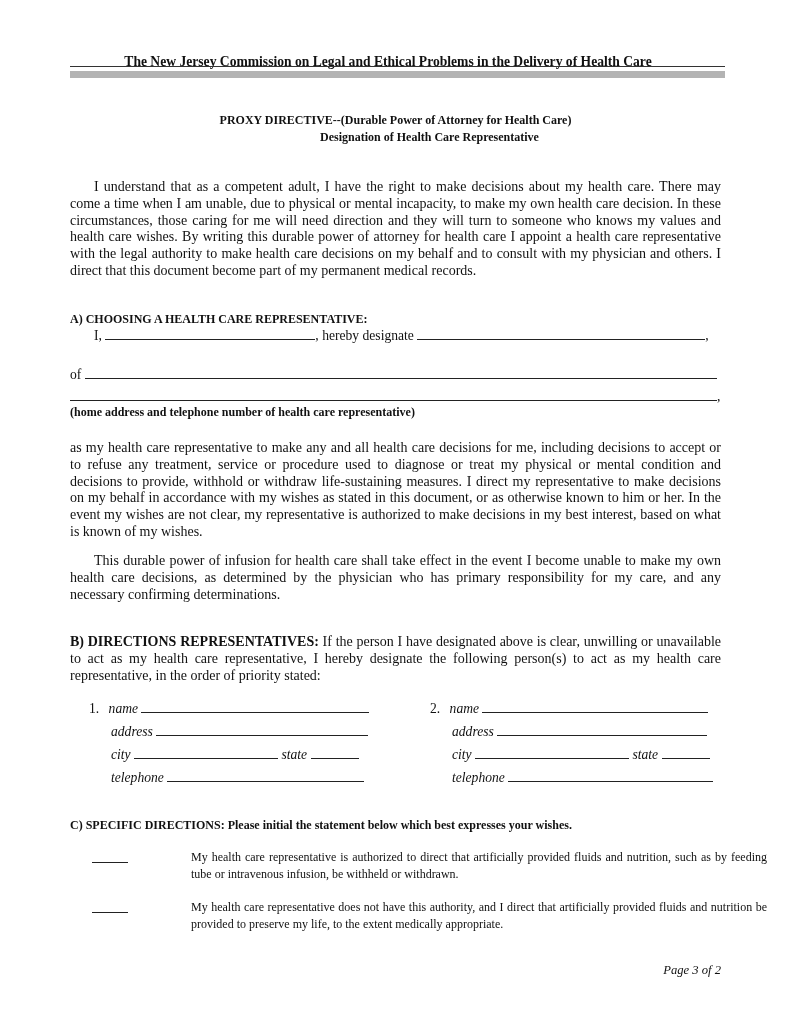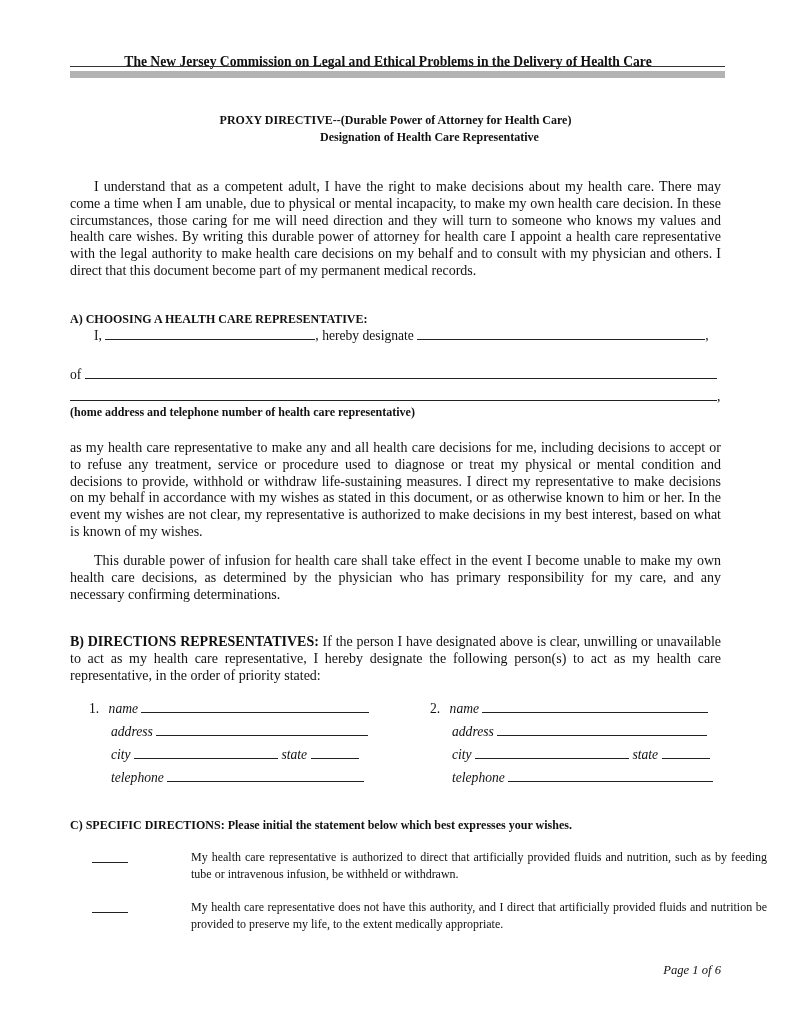--- a/index.html
+++ b/index.html
@@ -105,13 +105,13 @@
 </div>
 
 <div class="abs sec" style="top:818px;">C)  SPECIFIC DIRECTIONS:  Please initial the statement below which best expresses your wishes.</div>
 
 <div class="abs initial-line" style="top:862px;"></div>
 <div class="abs opt" style="top:849px;">My health care representative is authorized to direct that artificially provided fluids and nutrition, such as by feeding tube or intravenous infusion, be withheld or withdrawn.</div>
 
 <div class="abs initial-line" style="top:912px;"></div>
 <div class="abs opt" style="top:899px;">My health care representative does not have this authority, and I direct that artificially provided fluids and nutrition be provided to preserve my life, to the extent medically appropriate.</div>
 
-<div class="abs pg">Page 1 of 6</div>
+<div class="abs pg">Page 3 of 2</div>
 
 </body></html>

